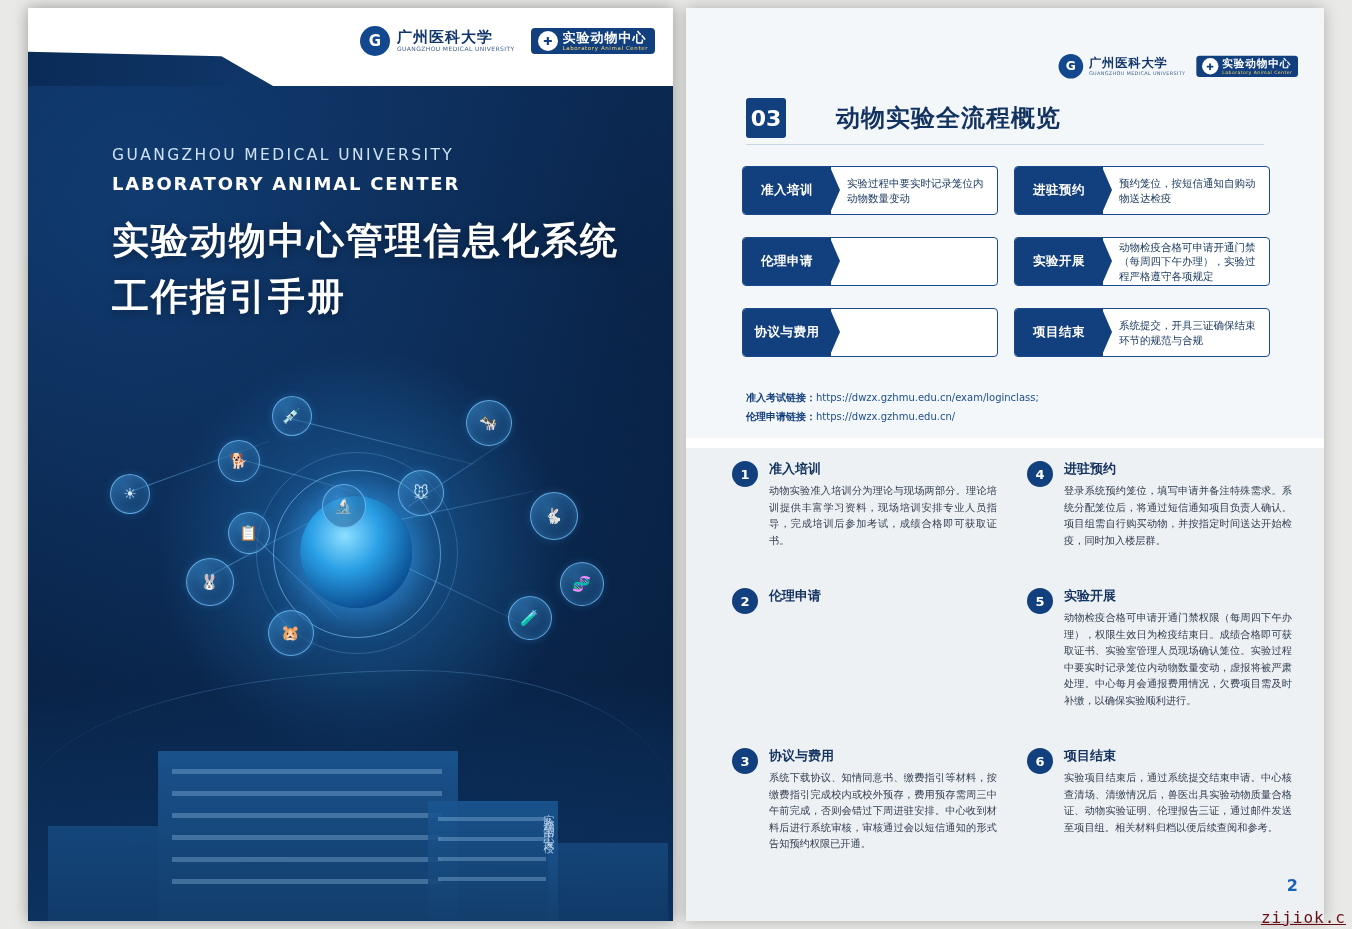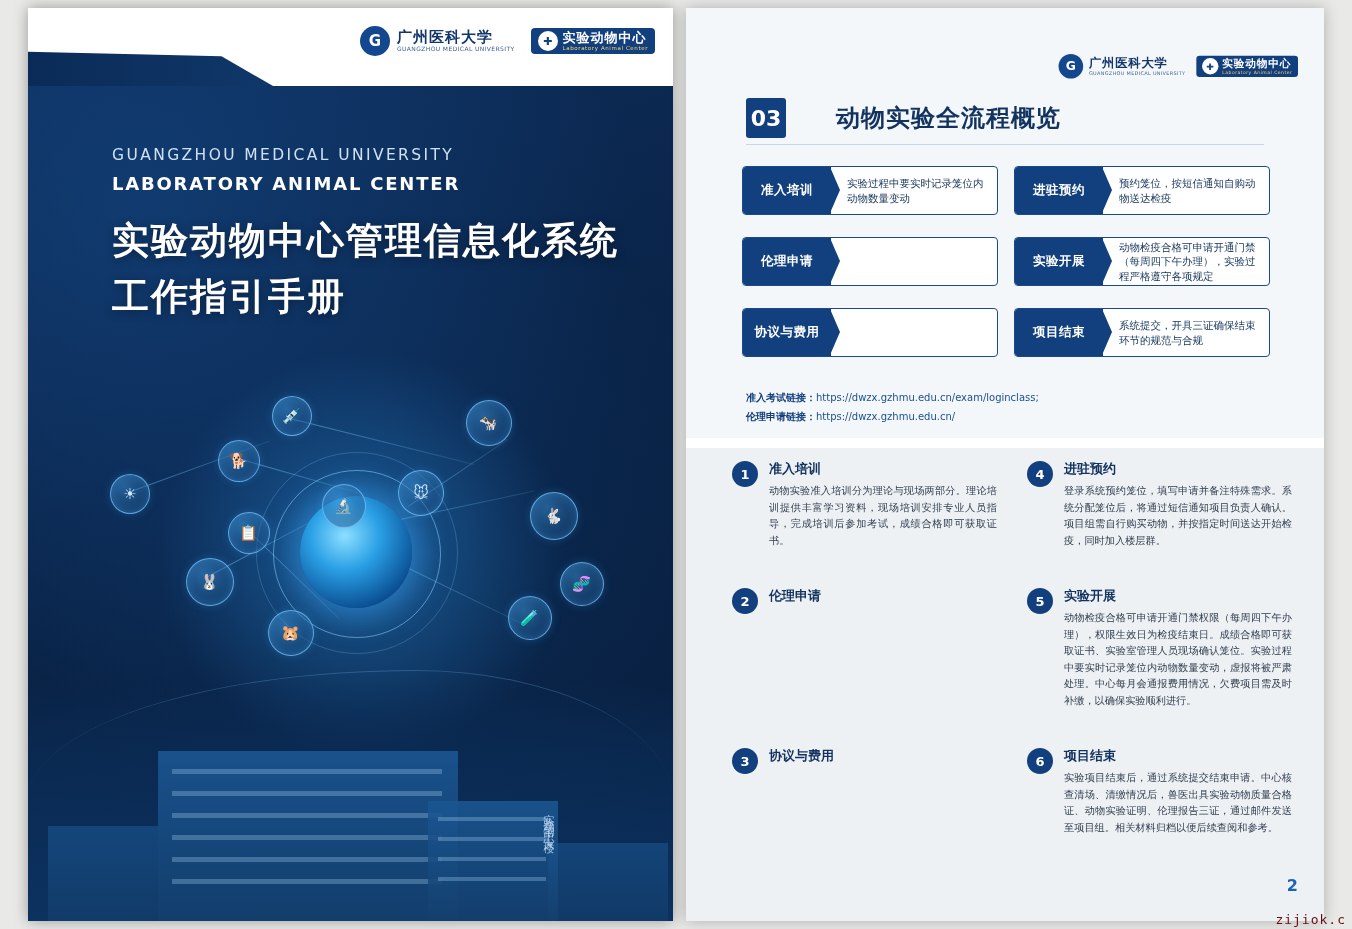--- a/index.html
+++ b/index.html
@@ -169,22 +169,23 @@
     display:flex;align-items:center;justify-content:center;margin-top:1px;
   }
   .step-body{flex:1;}
   .step-title{font-size:13px;font-weight:bold;color:#12325f;margin-bottom:5px;}
   .step-text{font-size:10.2px;line-height:1.62;color:#2f3d4f;text-align:justify;}
 
   .page-no{
     position:absolute;right:26px;bottom:26px;color:#1c62b4;font-size:16px;font-weight:bold;
   }
   .watermark{
-    position:absolute;right:6px;bottom:2px;color:#6a0d12;font-size:13px;letter-spacing:1px;
+    position:absolute;right:6px;bottom:2px;color:#6a0d12;font-size:16px;letter-spacing:1px;
     font-family:"DejaVu Sans Mono","Liberation Mono",monospace;
+    text-decoration:underline;
   }
 </style>
 </head>
 <body>
 
 <div class="spread">
 
   <div class="cover">
     <div class="cover-bg"></div>
 
@@ -351,20 +352,21 @@
         <div class="step-num">5</div>
         <div class="step-body">
           <div class="step-title">实验开展</div>
           <div class="step-text">动物检疫合格可申请开通门禁权限（每周四下午办理），权限生效日为检疫结束日。成绩合格即可获取证书、实验室管理人员现场确认笼位。实验过程中要实时记录笼位内动物数量变动，虚报将被严肃处理。中心每月会通报费用情况，欠费项目需及时补缴，以确保实验顺利进行。</div>
         </div>
       </div>
       <div class="step">
         <div class="step-num">3</div>
         <div class="step-body">
           <div class="step-title">协议与费用</div>
+          <div class="step-text">系统下载协议、知情同意书、缴费指引等材料，按缴费指引完成校内或校外预存，费用预存需周三中午前完成，否则会错过下周进驻安排。中心收到材料后进行系统审核，审核通过会以短信通知的形式告知预约权限已开通。</div>
         </div>
       </div>
       <div class="step">
         <div class="step-num">6</div>
         <div class="step-body">
           <div class="step-title">项目结束</div>
           <div class="step-text">实验项目结束后，通过系统提交结束申请。中心核查清场、清缴情况后，兽医出具实验动物质量合格证、动物实验证明、伦理报告三证，通过邮件发送至项目组。相关材料归档以便后续查阅和参考。</div>
         </div>
       </div>
     </div>

